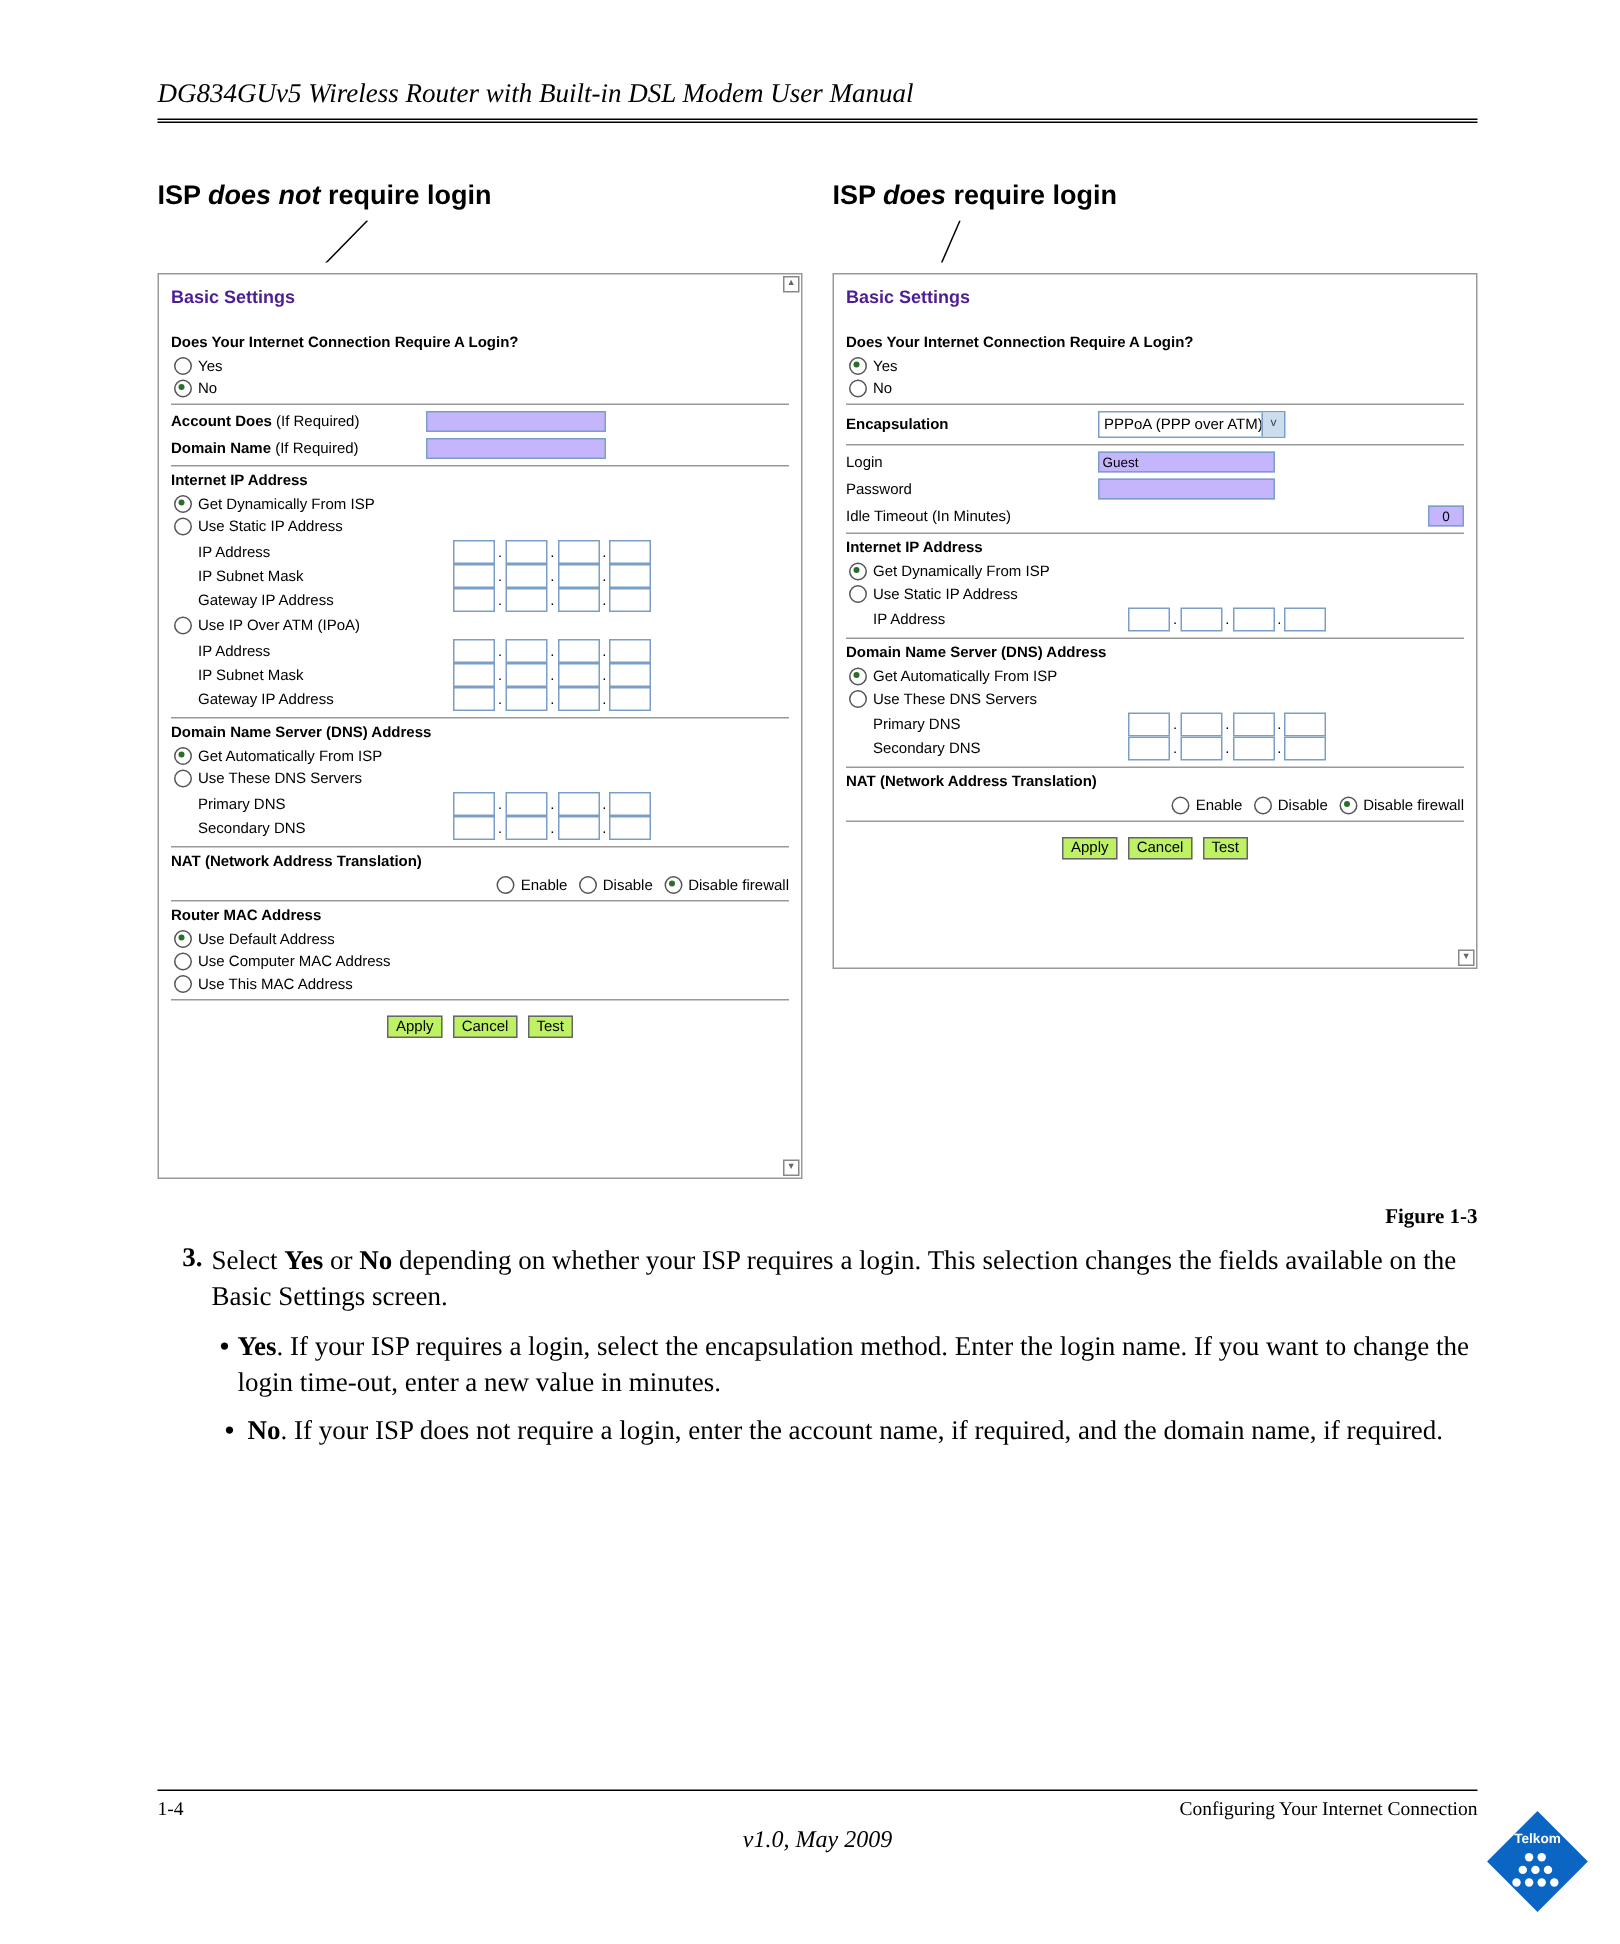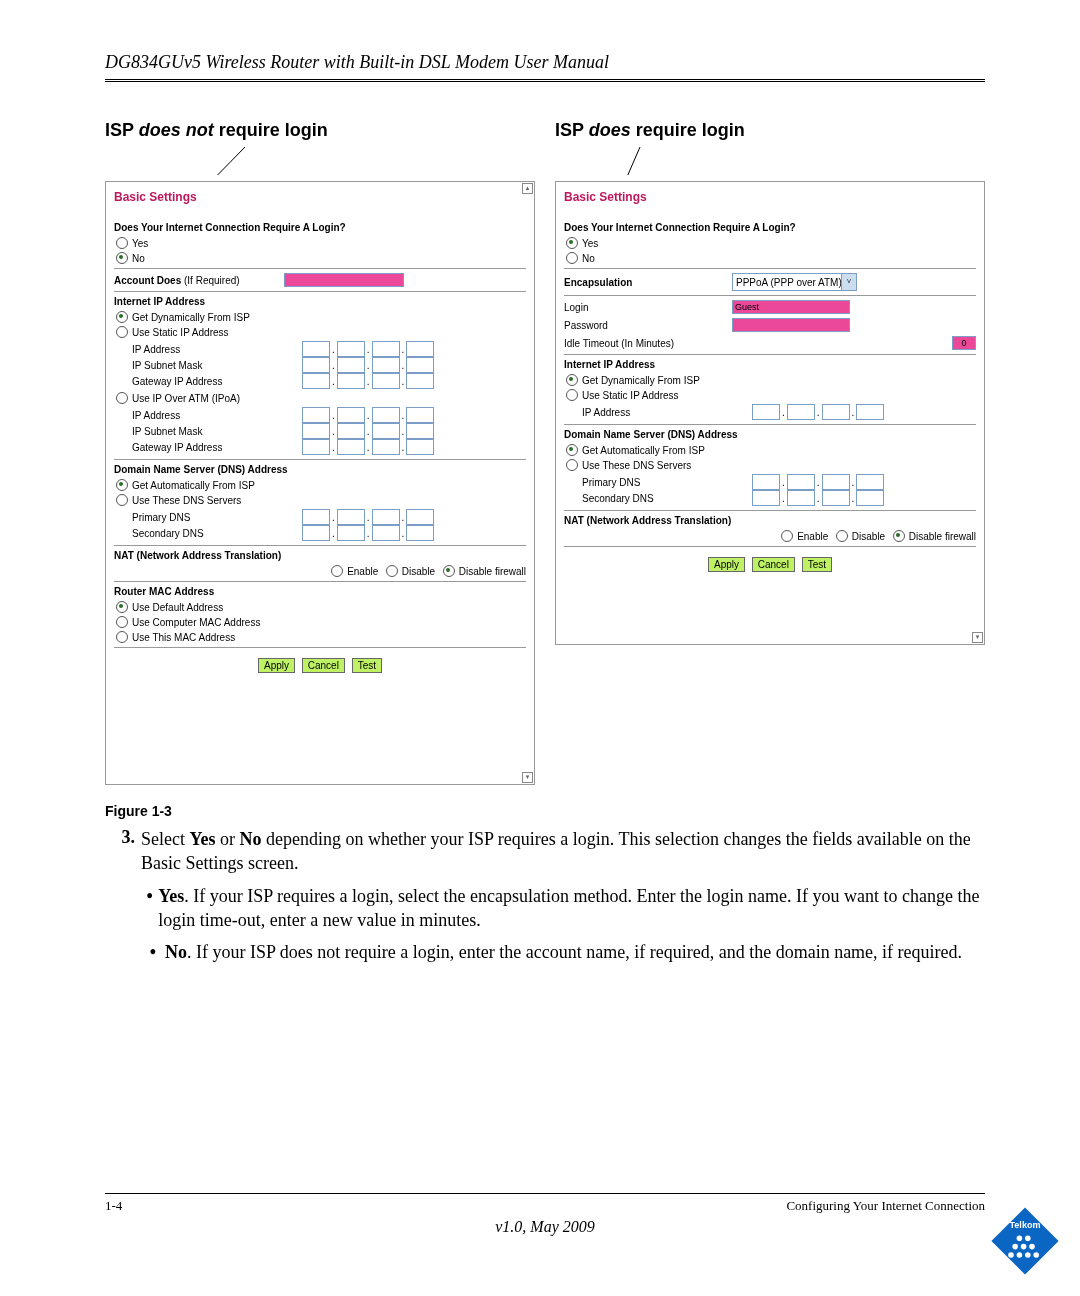--- a/index.html
+++ b/index.html
@@ -43,53 +43,53 @@
     font-family:Arial,Helvetica,sans-serif;
     font-size:10px;
     padding:8px 8px 10px 8px;
     position:relative;
     box-sizing:border-box;
     color:#000;
     background:#fff;
   }
   .panel .scroll{width:9px;height:9px;border:1px solid #888;position:absolute;right:1px;font-size:7px;text-align:center;line-height:7px;color:#666;}
   .panel h3{
-    color:#be185d;
+    color:#4c1d95;
     font-size:12px;
     font-weight:bold;
     margin:0 0 18px 0;
   }
   .sect{font-weight:bold;margin:4px 0 4px 0;}
   .div{height:1px;background:#999;margin:4px 0;}
   .row{display:flex;align-items:center;margin:3px 0;}
   .radio{
     display:inline-block;width:10px;height:10px;border:1px solid #555;border-radius:50%;
     margin:0 4px 0 2px;position:relative;flex:0 0 auto;
   }
   .radio.sel::after{content:"";position:absolute;top:2px;left:2px;width:4px;height:4px;border-radius:50%;background:#2a6e2a;}
   .indent{padding-left:18px;}
   .tbox{
-    display:inline-block;height:14px;border:1px solid #7a9ec7;background:#ec4899;box-sizing:border-box;
+    display:inline-block;height:14px;border:1px solid #7a9ec7;background:#c4b5fd;box-sizing:border-box;
   }
   .ipg{display:inline-flex;align-items:center;gap:0;}
   .ipg .seg{width:26px;height:14px;border:1px solid #7a9ec7;background:#fff;}
   .ipg .dot{padding:0 2px;}
   .two{display:flex;align-items:center;}
   .two .lcol{width:170px;}
   .two2 .lcol{width:168px;}
   .btnrow{text-align:center;margin-top:10px;}
   .btn{
     display:inline-block;border:1px solid #666;background:#bef264;font-size:10px;padding:1px 5px;margin:0 2px;
   }
   .select{
     display:inline-flex;align-items:center;width:120px;height:16px;border:1px solid #7a9ec7;background:#fff;font-size:10px;padding-left:3px;position:relative;
   }
   .select .dd{position:absolute;right:0;top:0;bottom:0;width:14px;background:#cde;border-left:1px solid #7a9ec7;text-align:center;font-size:8px;line-height:14px;color:#345;}
   .fig-cap{
-    font-family:Liberation Sans, sans-serif;font-weight:bold;font-size:14px;margin:18px 0 8px 0;
+    font-family:Liberation Serif, serif;font-weight:bold;font-size:14px;margin:18px 0 8px 0;text-align:right;
   }
   .body-text{font-size:18px;line-height:1.35;margin:4px 0 12px 0;}
   .link{color:#1a3fc0;}
   .olrow{display:flex;margin-top:6px;}
   .olnum{width:30px;font-size:18px;font-weight:bold;font-family:"Times New Roman";text-align:right;padding-right:6px;}
   .olbody{flex:1;font-size:18px;line-height:1.35;}
   .bullets{margin:0;padding:0;list-style:none;}
   .bullets li{display:flex;margin:8px 0;}
   .bullets .b{width:24px;text-align:center;}
   .footer{
@@ -133,20 +133,24 @@
             <span>Yes</span>
           </div>
         <div class="row">
             <span class="radio sel"></span>
             <span>No</span>
           </div>
         <div class="div"></div>
 
         <div class="two">
             <div class="lcol"><span class="b">Account Does</span> <span>(If Required)</span></div>
+            <span class="tbox" style="width:120px"></span>
+          </div>
+        <div class="two" style="margin-top:4px">
+            <div class="lcol"><span class="b">Domain Name</span> <span>(If Required)</span></div>
             <span class="tbox" style="width:120px"></span>
           </div>
         <div class="div"></div>
 
         <div class="sect">Internet IP Address</div>
         <div class="row">
             <span class="radio sel"></span>
             <span>Get Dynamically From ISP</span>
           </div>
         <div class="row">

